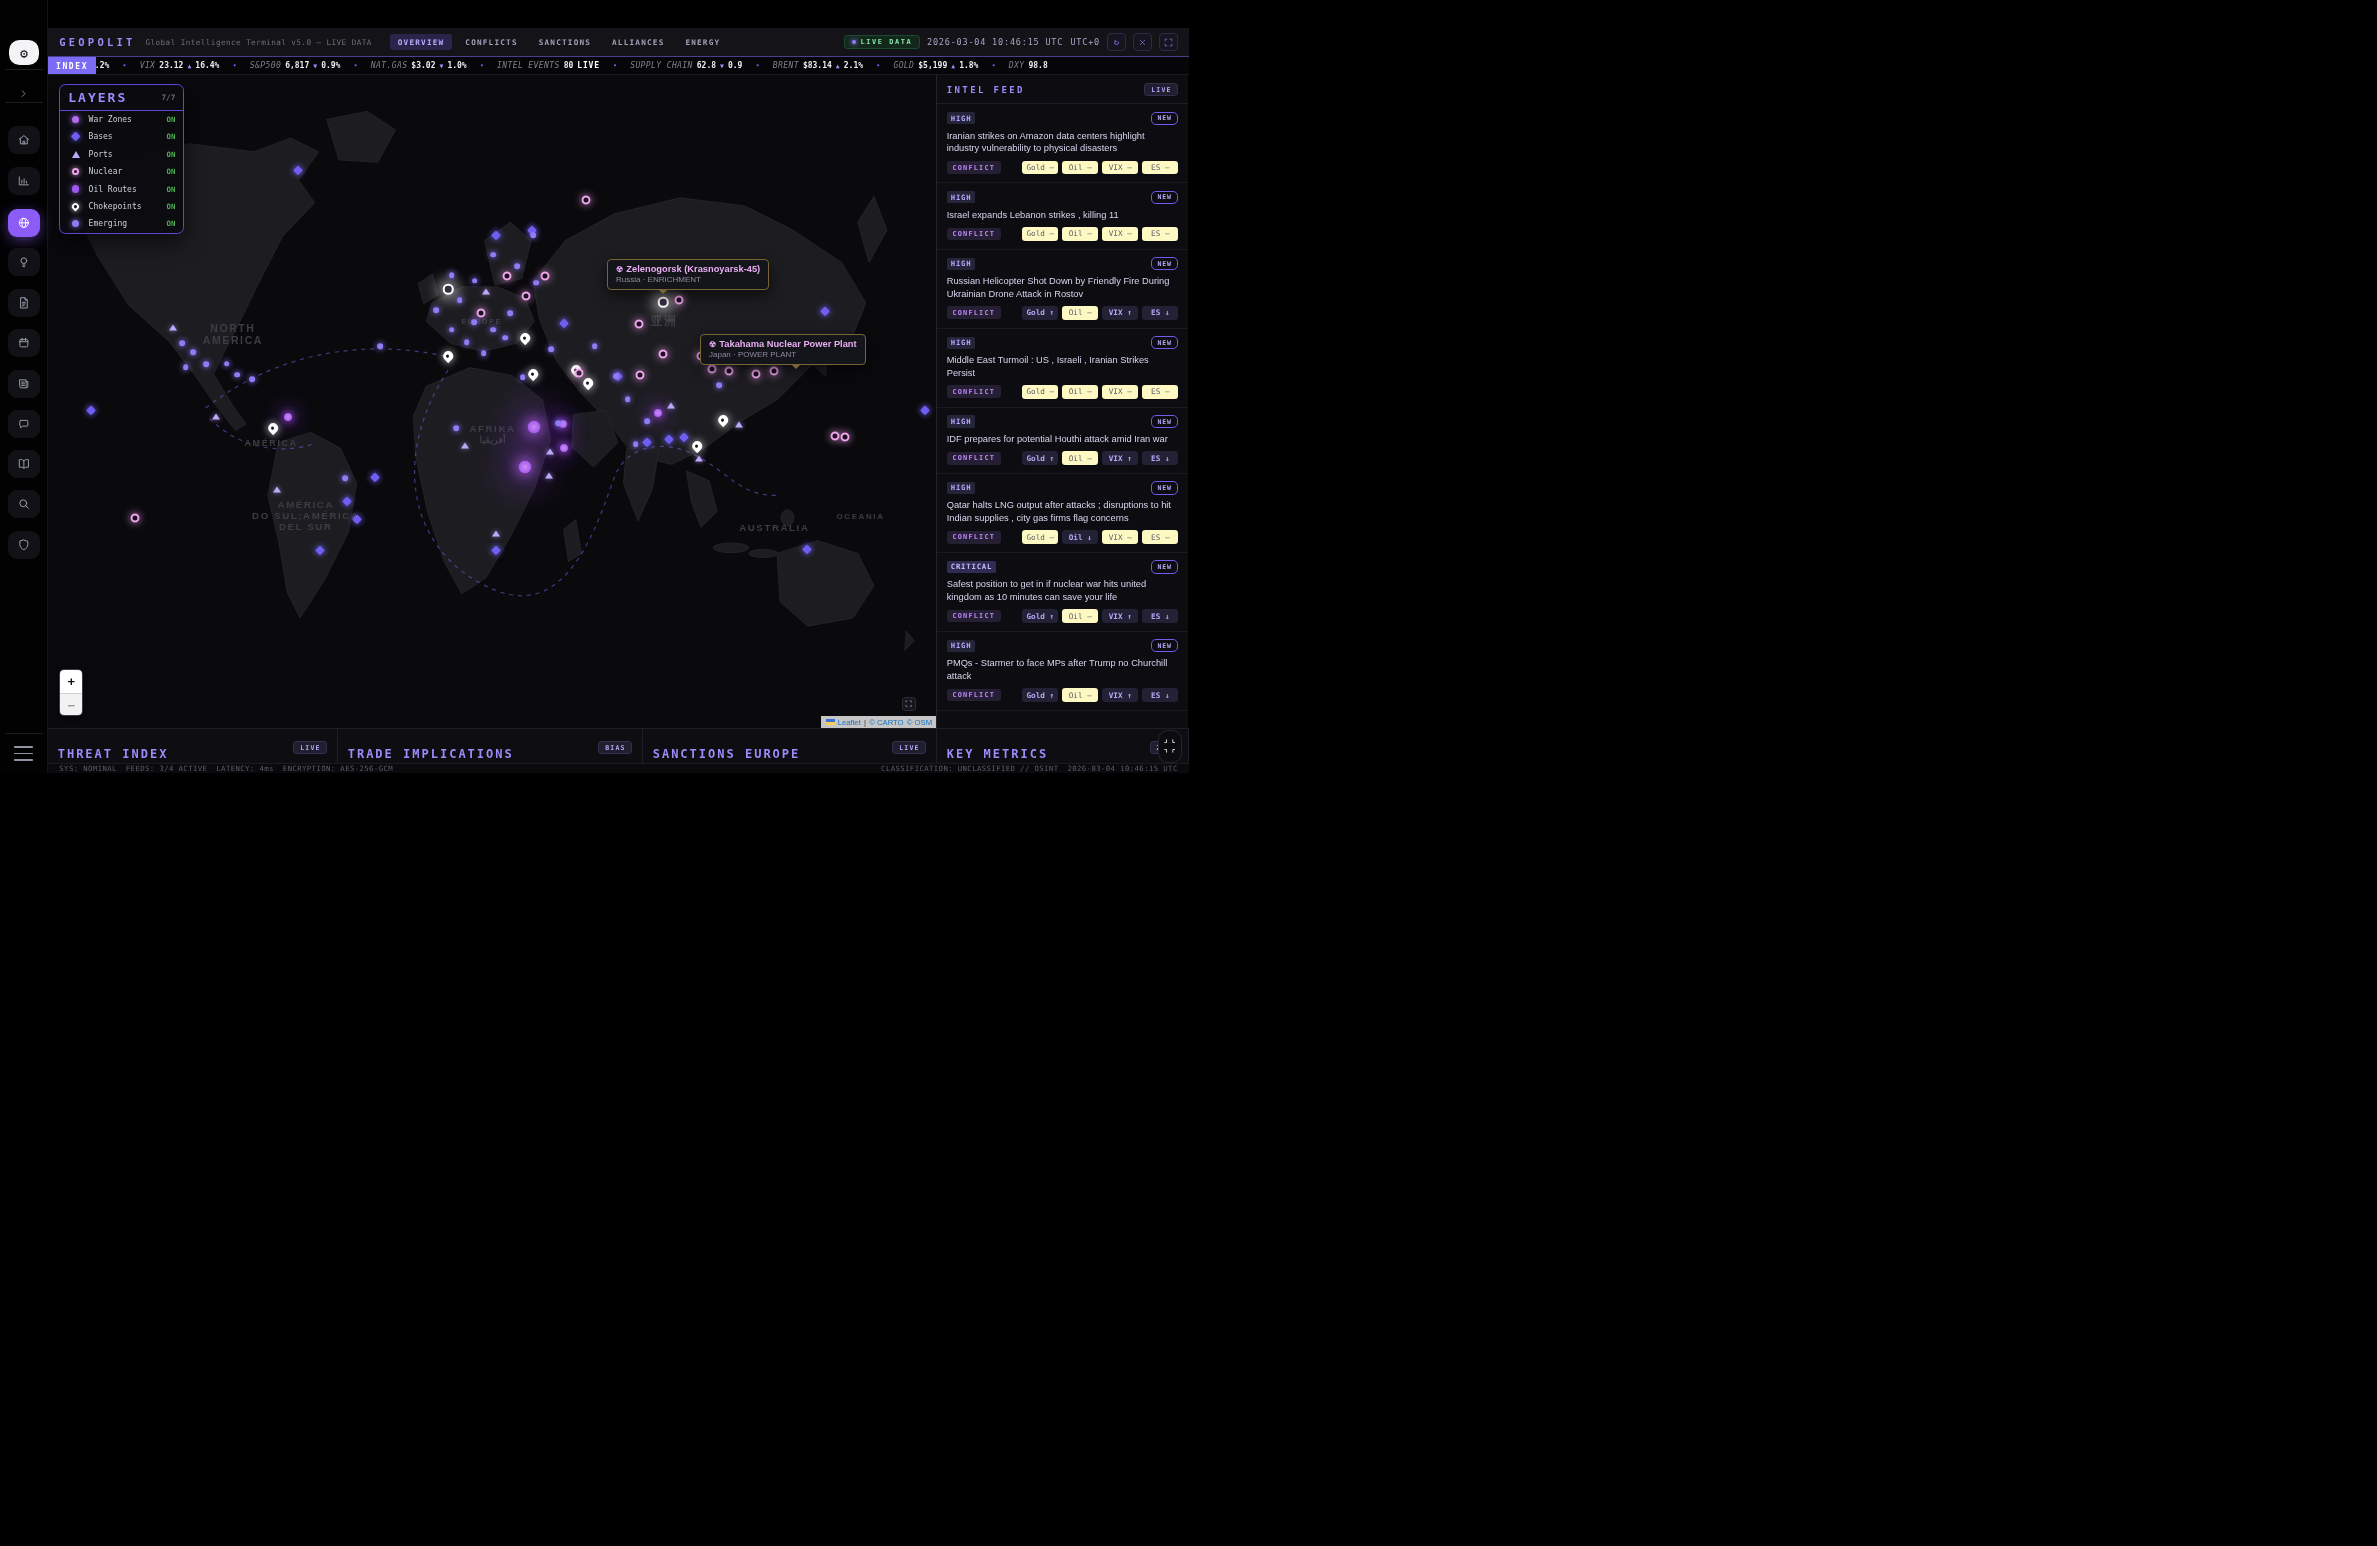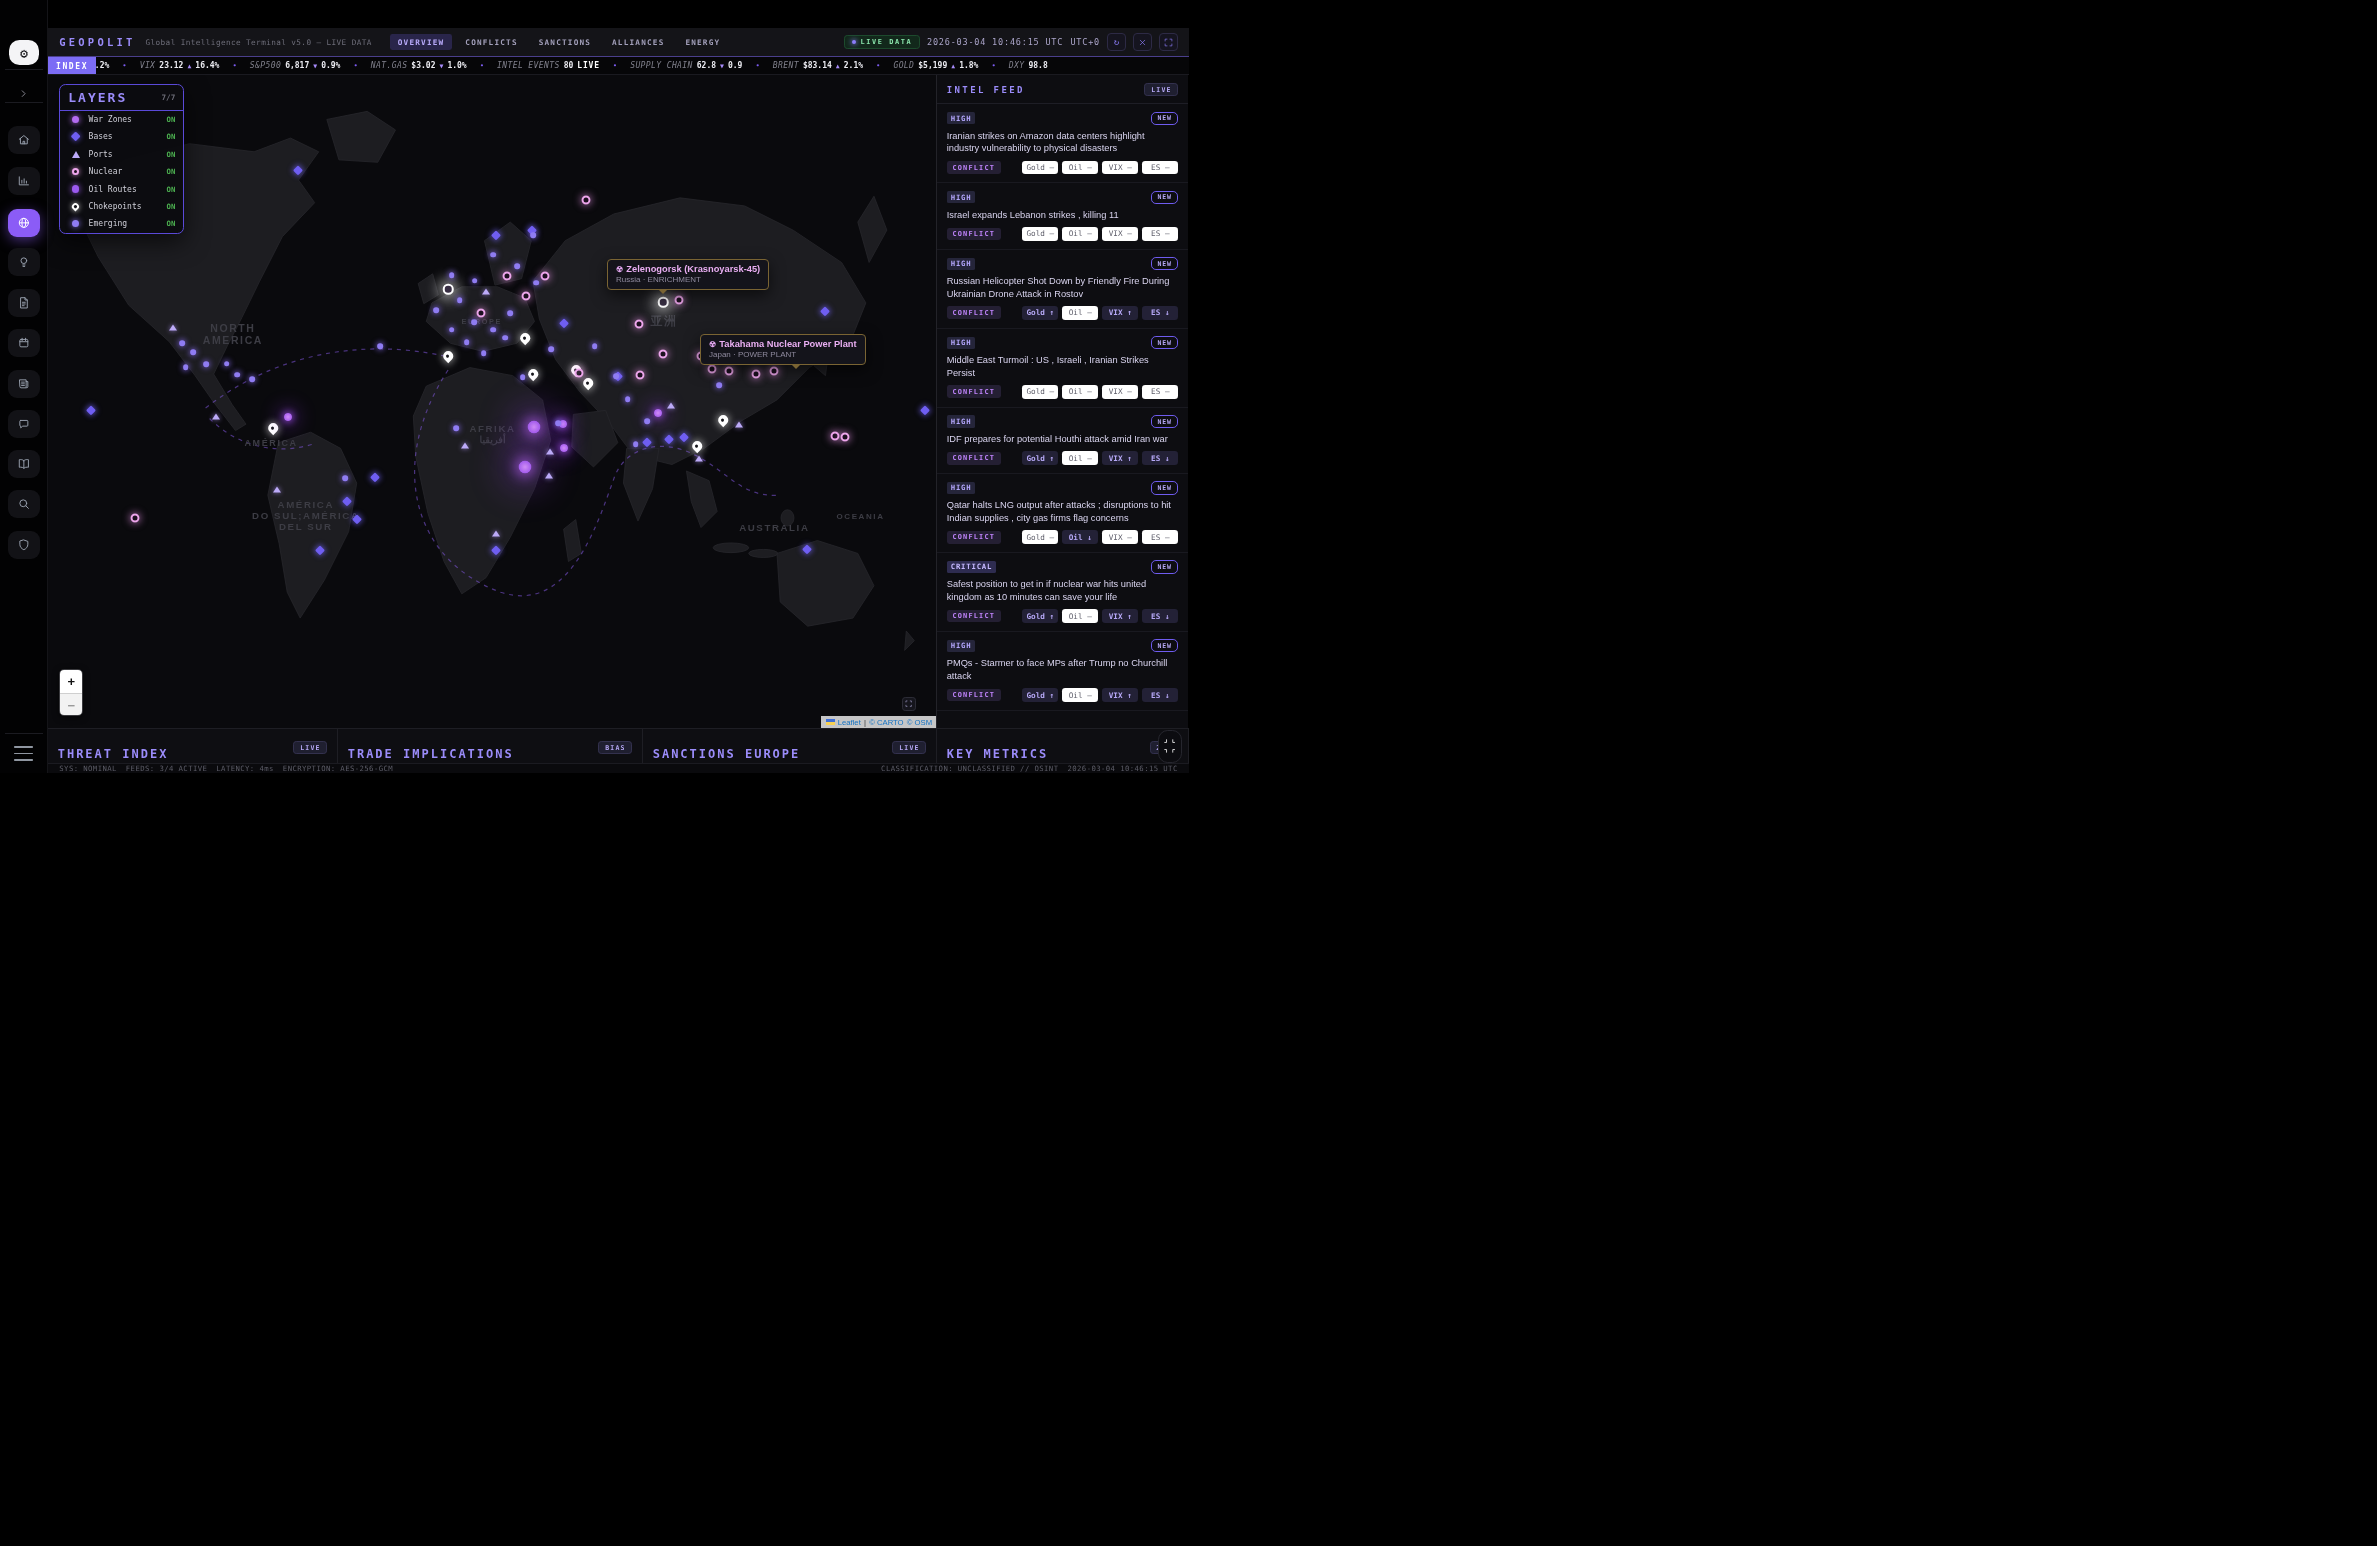--- a/index.html
+++ b/index.html
@@ -131,21 +131,21 @@
           border-radius:3.2px; padding:1.6px 5.7px; }
   .feed-item { padding:7.3px 9.7px 8px; border-bottom:0.8px solid #191920; cursor:pointer; }
   .fi-top { display:flex; justify-content:space-between; align-items:center; }
   .sev { font-size:7.3px; font-weight:bold; letter-spacing:0.8px; color:#b4a7fd; background:#25253a; padding:1.6px 4px; border-radius:1.6px; }
   .sev.critical { color:#c6b9ff; background:#2e2c50; }
   .new-badge { font-size:6.5px; font-weight:bold; letter-spacing:0.8px; color:#b7a9f7; border:0.8px solid #6f5cf0; border-radius:4.9px; padding:1.6px 5.7px; }
   .headline { font-family:"Liberation Sans", sans-serif; font-size:9.3px; line-height:1.35; color:#d9d4ef; margin:4.9px 0 5.7px; }
   .fi-bottom { display:flex; justify-content:space-between; align-items:center; }
   .conflict { font-size:6.9px; font-weight:bold; letter-spacing:1.2px; color:#c084fc; background:#241f33; padding:2.4px 5.7px; border-radius:2.4px; }
   .chips { display:flex; gap:4px; }
-  .chip { width:36px; text-align:center; font-size:7.7px; padding:2.4px 0; border-radius:3.2px; background:#ffffff; color:#5f5f6b; }
+  .chip { width:36px; text-align:center; font-size:7.7px; padding:2.4px 0; border-radius:3.2px; background:#fef9c3; color:#5f5f6b; }
   .chip.active { color:#b7a9f7; background:#232136; font-weight:bold; }
 
   
   #panels { position:absolute; left:48px; top:728px; width:1141px; height:35px; display:flex; background:#0e0e12; border-top:0.8px solid #1e1e24; z-index:25; }
   .panel { border-right:0.8px solid #1e1e24; position:relative; overflow:hidden; }
   .panel-head { display:flex; justify-content:space-between; align-items:center; padding:5.7px 9.7px 4.9px; border-bottom:0.8px solid #1b1b21; }
   .panel-title { color:#9b8cfa; font-size:12px; font-weight:bold; letter-spacing:2px;margin-top:12px; }
   .panel-sliver { height:11.3px; overflow:hidden; padding:0.8px 9.7px 0; color:#8f8a7c; font-size:7.3px; opacity:.8; }
   .sliver-chips { display:flex; gap:6.5px; padding:2.4px 9.7px 0; }
   .sliver-chip { width:89px; height:11.3px; background:#1a1a21; border-radius:4.9px 4.9px 0 0; border:0.8px solid #24242c; border-bottom:none; }

